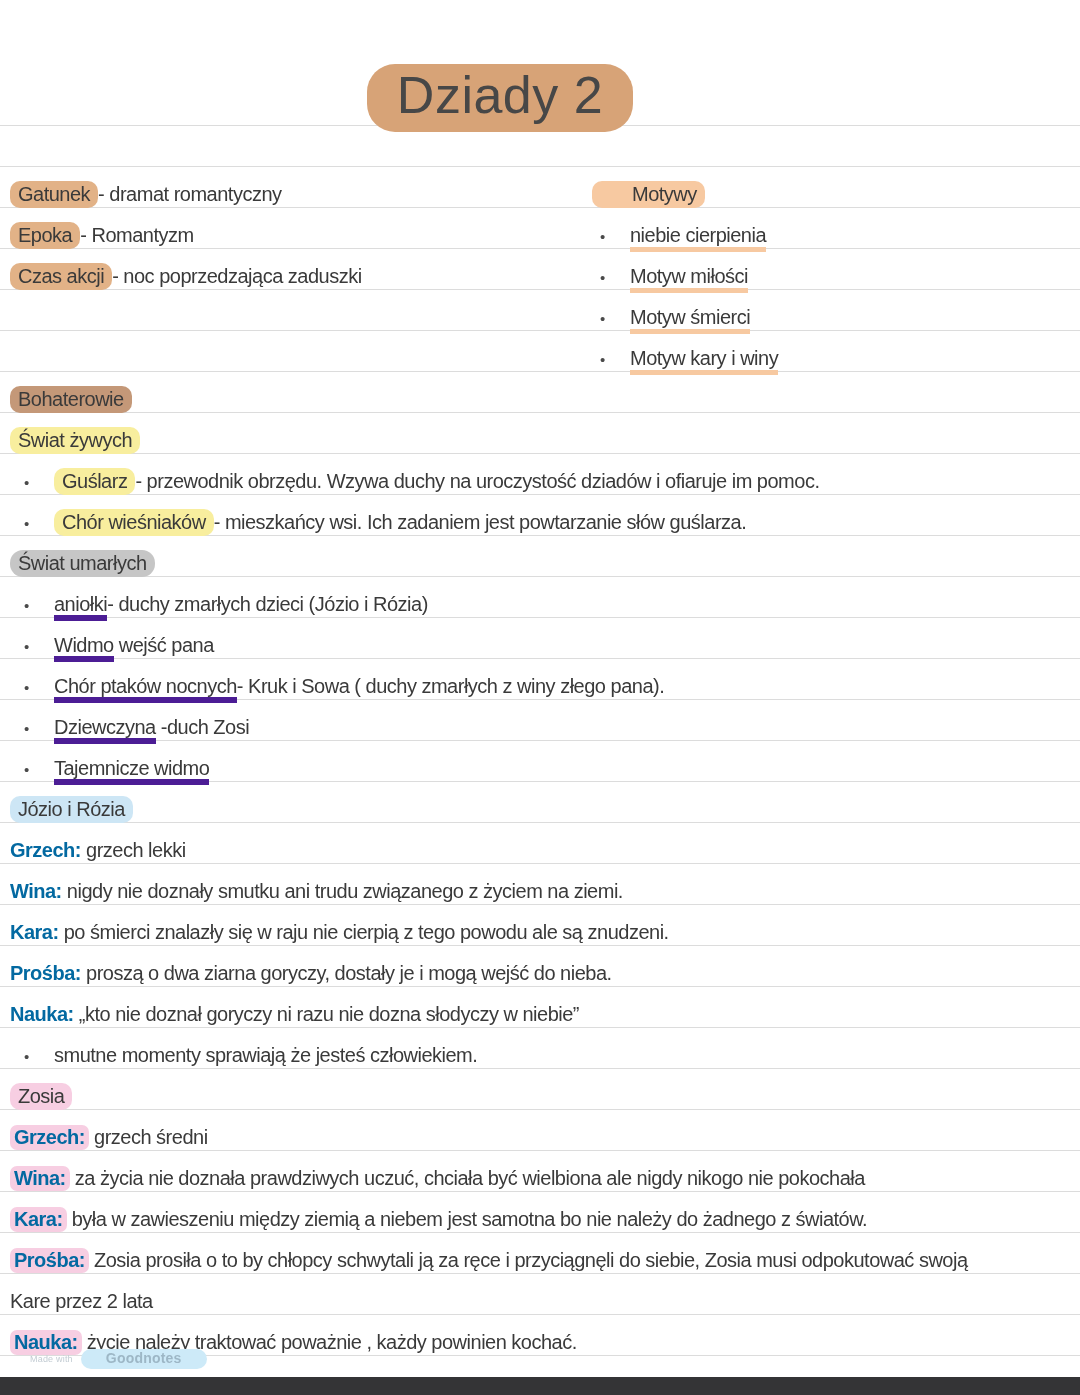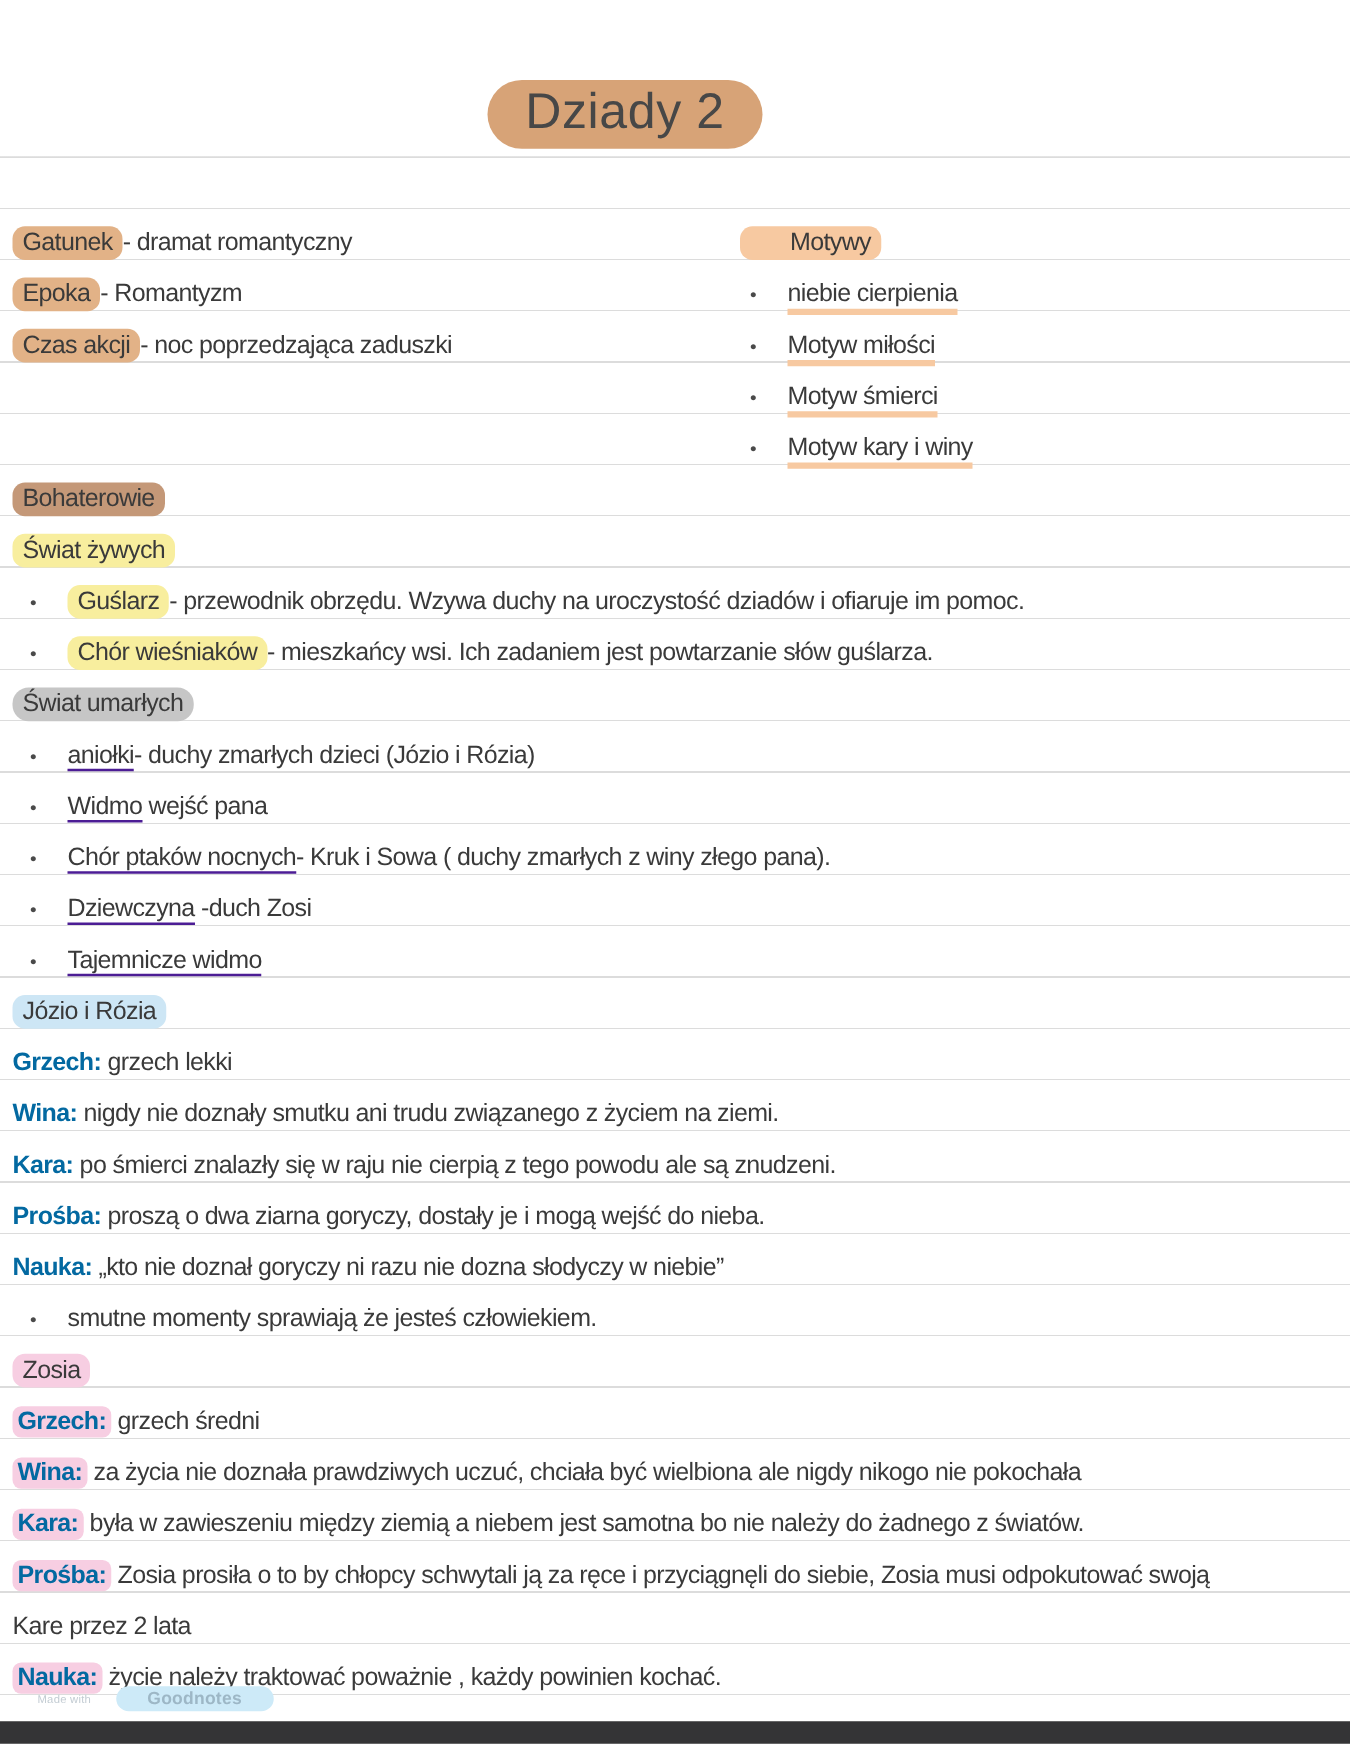--- a/index.html
+++ b/index.html
@@ -13,41 +13,41 @@
   }
   .ruled {
     position:absolute; top:125px; left:0; width:100%; height:1252px;
     background:repeating-linear-gradient(to bottom, var(--line,#dcdcdc) 0 1px, transparent 1px 41px);
   }
   .title-wrap { position:absolute; top:64px; left:0; width:100%; text-align:center; }
   .title {
     display:inline-block; transform:translateX(-40px);
     background:var(--tantitle,#d7a377);
     padding:3px 30px 8px; border-radius:28px;
-    font-size:40px; line-height:1.1; color:#474747; letter-spacing:0.5px;text-align:right;
+    font-size:52px; line-height:1.1; color:#474747; letter-spacing:0.5px;text-align:right;
   }
   .content { position:absolute; top:125px; left:0; width:100%; }
   .row { position:relative; height:41px; font-size:20px; letter-spacing:-0.5px; white-space:nowrap; }
   .row .line { position:absolute; left:0; bottom:1px; padding-left:10px; }
   .row .right { position:absolute; left:592px; bottom:1px; }
   .bullet { display:inline-block; width:44px; text-align:left; padding-left:14px; font-size:15px; color:#4a4a4a; }
   .right .bullet { width:38px; padding-left:8px; }
   .hl { border-radius:10px; padding:2px 8px 3px; }
   .hl-tan    { background:var(--tan,#e2b287); }
   .hl-brown  { background:var(--brown,#c49878); }
   .hl-peach  { background:var(--peach,#f7c9a1);padding-left:40px; }
   .hl-yellow { background:var(--yellow,#f8ee9e); }
   .hl-gray   { background:var(--gray,#c6c6c6); border-radius:13px; }
   .hl-blue   { background:var(--blue,#cde6f5); }
   .hl-pink   { background:var(--pink,#f7cee2);margin-top:37px; }
   .ul-peach  { border-bottom:5px solid var(--peach,#f7c9a1); padding-bottom:1px; }
-  .ul-dark   { border-bottom:2px solid #4c1d95; }
+  .ul-dark   { border-bottom:6px solid #4c1d95; }
   .lbl { font-weight:700; color:#0369a1; }
   .lbl.hl-pink { padding:1px 4px 2px; border-radius:7px; }
-  .watermark { position:absolute; left:30px; top:1349px; display:flex; align-items:center; gap:20px; }
+  .watermark { position:absolute; left:30px; top:1349px; display:flex; align-items:center; gap:8px; }
   .wm-prefix { font-size:9px; color:#c3ccd3; letter-spacing:0.2px; }
   .wm-brand {
     background:var(--wmblue,#cdeaf8); color:#9db7c6;
     font-size:14px; font-weight:700; padding:1px 25px 3px; border-radius:10px; letter-spacing:0.2px;
   }
   .bottom-bar { position:absolute; left:0; bottom:0; width:100%; height:18px; background:var(--bottombar,#343436); }
 </style>
 </head>
 <body>
 

